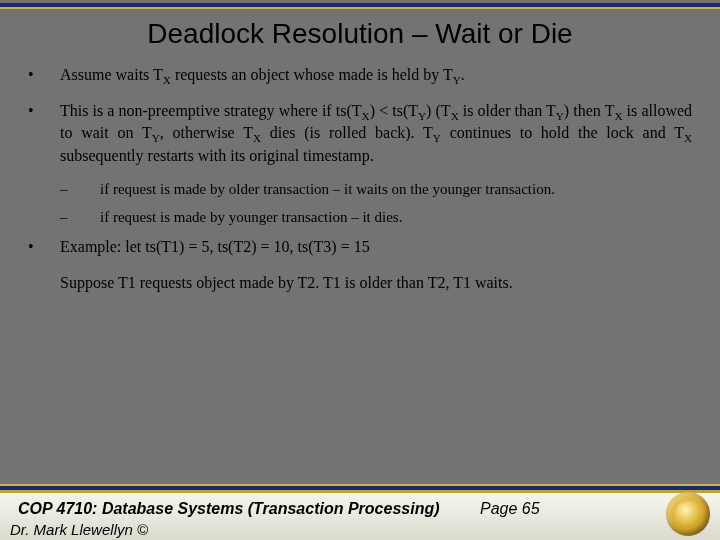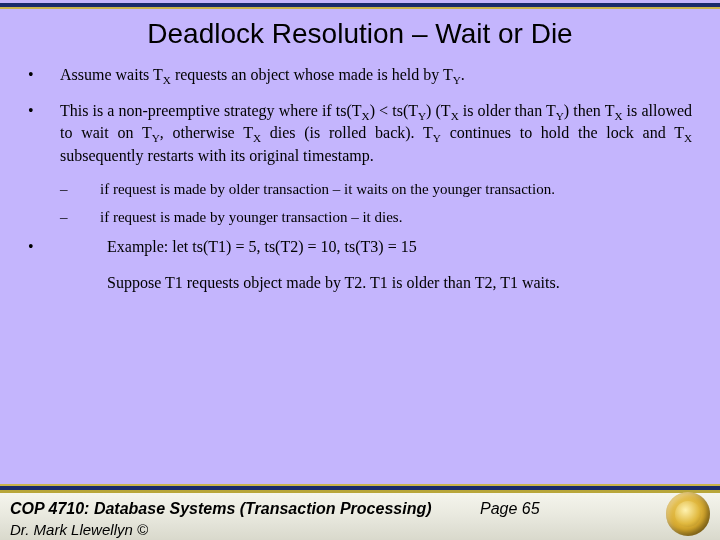--- a/index.html
+++ b/index.html
@@ -9,21 +9,21 @@
     width: 720px;
     height: 540px;
     overflow: hidden;
     font-family: "Times New Roman", Times, serif;
     background: #000;
   }
   .slide {
     position: relative;
     width: 720px;
     height: 540px;
-    background: #c4b5fd;
+    background: #737373;
   }
   .top-bar {
     position: absolute;
     top: 3px;
     left: 0;
     width: 100%;
     height: 6px;
     background: linear-gradient(to bottom, #1a2a6c 0%, #1a2a6c 60%, #c9b34a 60%, #c9b34a 100%);
   }
   .title {
@@ -68,21 +68,20 @@
     flex-shrink: 0;
   }
   .sub-text {
     flex: 1;
   }
   .example-block {
     margin-top: 4px;
   }
   .example-line {
     margin-bottom: 16px;
-    margin-left: 47px;
   }
   sub { font-size: 0.7em; vertical-align: sub; }
 
   .footer-band {
     position: absolute;
     bottom: 0;
     left: 0;
     width: 100%;
     height: 50px;
     background: linear-gradient(to bottom, #f5f5ed 0%, #e8e8de 50%, #d9d9cc 100%);
@@ -92,21 +91,21 @@
     position: absolute;
     bottom: 50px;
     left: 0;
     width: 100%;
     height: 6px;
     background: linear-gradient(to bottom, #c9b34a 0%, #c9b34a 40%, #1a2a6c 40%, #1a2a6c 100%);
   }
   .footer-text {
     position: absolute;
     bottom: 22px;
-    left: 10px;
+    left: 18px;
     font-family: Arial, Helvetica, sans-serif;
     font-weight: bold;
     font-style: italic;
     font-size: 16px;
     color: #000;
   }
   .footer-page {
     position: absolute;
     bottom: 22px;
     left: 480px;

